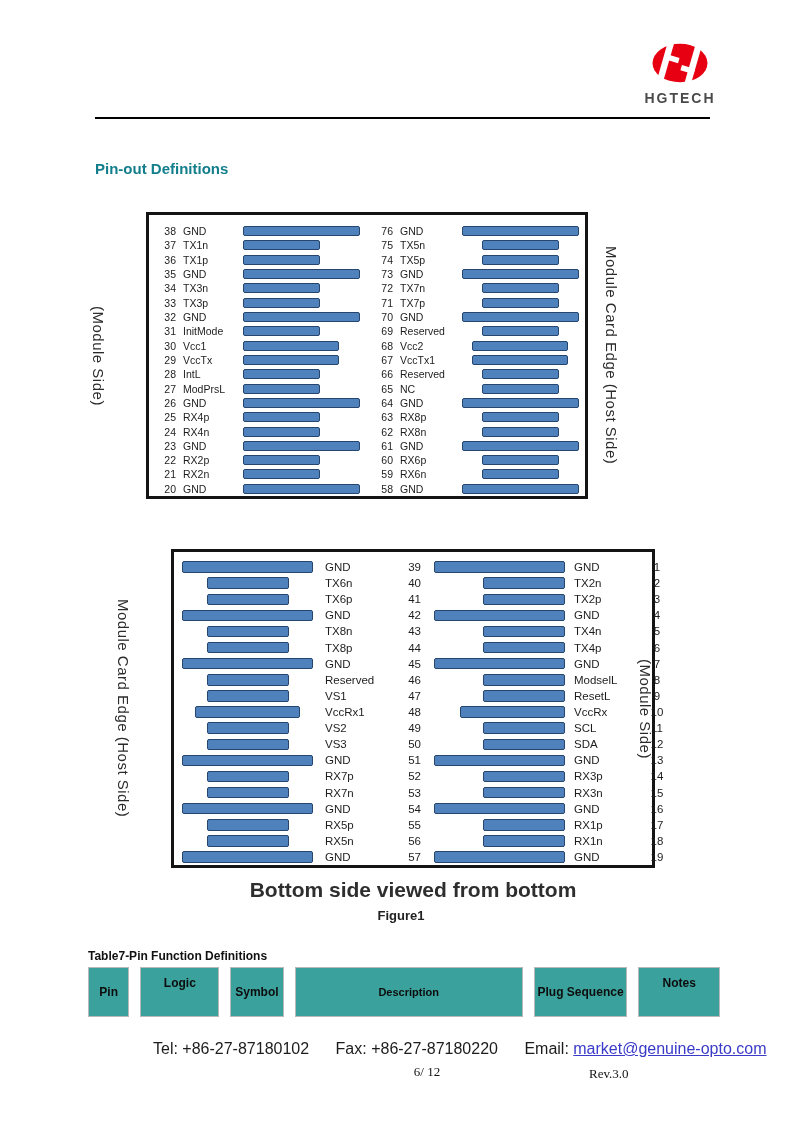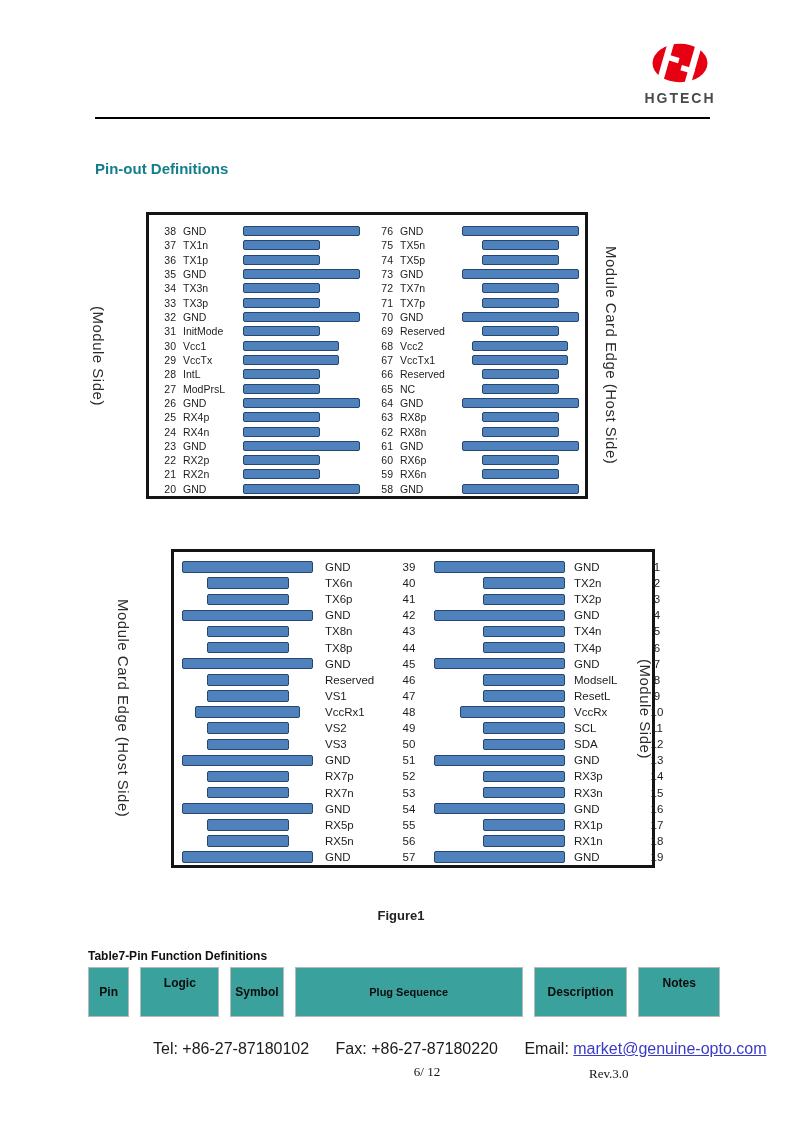--- a/index.html
+++ b/index.html
@@ -31,21 +31,21 @@
   .top-left{padding-left:7px;}
   .top-left .pin-label{width:60px;}
   .top-left .bar-zone{width:126px;justify-content:flex-start;}
   .top-right{padding-left:4px;}
   .top-right .pin-label{width:56px;}
   .top-right .bar-zone{width:128px;justify-content:center;}
   .top-box .len-long{width:117px;}
   .top-box .len-med{width:96px;}
   .top-box .len-short{width:77px;}
 
-  .rev .pin-num{order:3;text-align:center;margin-left:8px;width:24px;}
+  .rev .pin-num{order:3;text-align:right;margin-left:8px;width:24px;}
   .rev .pin-label{order:2;margin-left:9px;width:64px;}
   .rev .bar-zone{order:1;}
   .bot-left{padding-left:5px;}
   .bot-left .bar-zone{width:137px;justify-content:center;}
   .bot-right{padding-left:7px;}
   .bot-right .bar-zone{width:137px;justify-content:flex-end;}
   .bot-right .pin-num{text-align:center;width:22px;}
   .bot-box .len-long{width:131px;}
   .bot-box .len-med{width:105px;}
   .bot-box .len-short{width:82px;}
@@ -646,30 +646,31 @@
         <div class="pin-row">
           <span class="pin-num">19</span>
           <span class="pin-label">GND</span>
           <span class="bar-zone">
             <span class="pin-bar len-long"></span>
           </span>
         </div>
       </div>
   </div>
   <div class="vtext vt-bot-right">(Module Side)</div>
+  <div class="diag-caption cap-bottom">Bottom side viewed from bottom</div>
 
   <div class="figure-caption">Figure1</div>
 
   <div class="table-title">Table7-Pin Function Definitions</div>
   <div class="ptable" id="ptable-header">
       <div class="cell">Pin</div>
       <div class="cell">Logic</div>
       <div class="cell">Symbol</div>
+      <div class="cell">Description</div>
       <div class="cell">Plug Sequence</div>
-      <div class="cell">Description</div>
       <div class="cell">Notes</div>
     </div>
 
   <div class="footer-line1">
     <span class="seg">Tel: +86-27-87180102</span>
     <span class="seg">Fax: +86-27-87180220</span>
     <span>Email:</span>
     <span class="email-link">market@genuine-opto.com</span>
   </div>
   <div class="footer-page">6/ 12</div>

